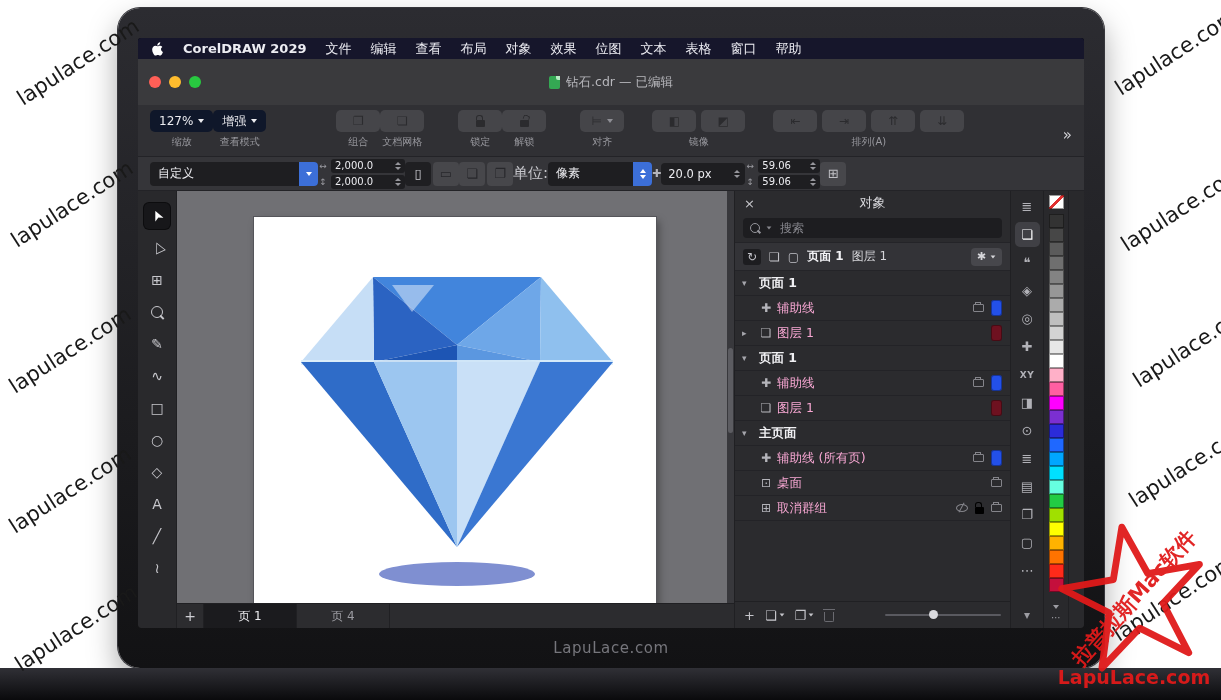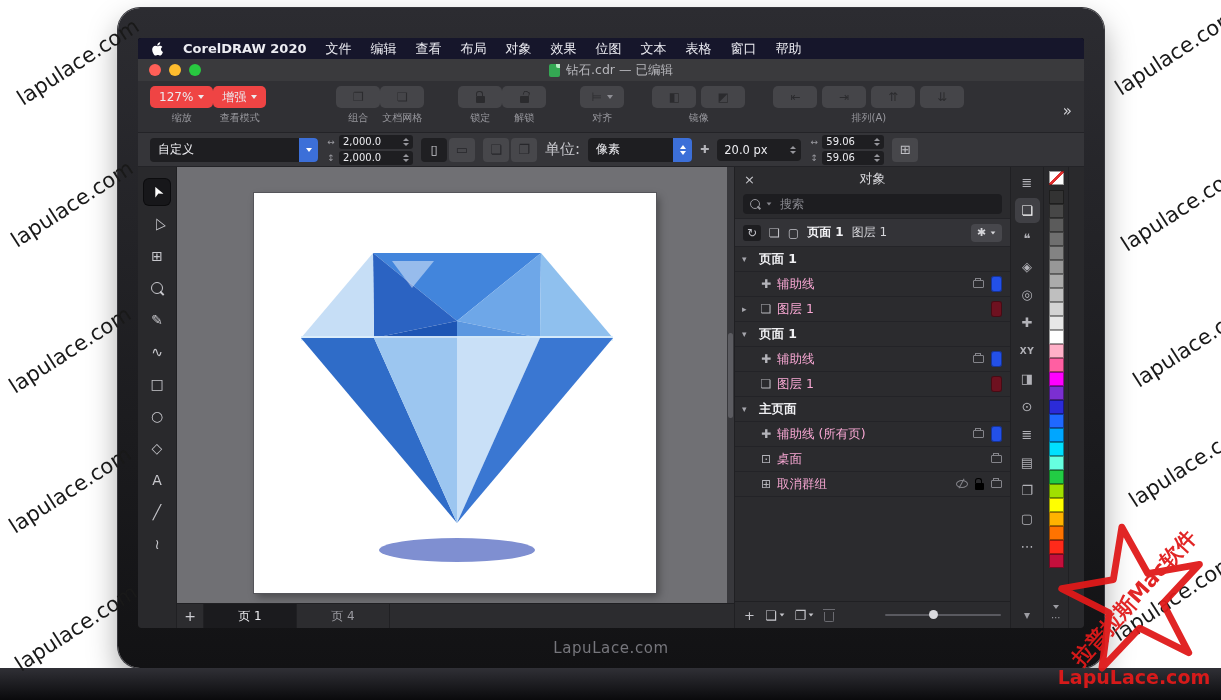--- a/index.html
+++ b/index.html
@@ -14,38 +14,38 @@
   .chin-brand{position:absolute;left:0;right:0;bottom:11px;text-align:center;color:#76767c;font-size:15px;letter-spacing:.6px}
   .base{position:absolute;left:0;right:0;bottom:0;height:32px;background:linear-gradient(#303036,#0a0a0c);z-index:12}
 
   
   .menubar{height:21px;background:#16162b;display:flex;align-items:center;padding:0 14px;gap:19px;color:#ececf2;font-size:13px;flex:none}
   .appname{font-weight:bold}
   .apple{width:12px;height:14px;fill:#fff;flex:none}
   .menu-item{white-space:nowrap}
 
   
-  .titlebar{height:22px;background:#3a3a3d;display:flex;align-items:center;padding:0 11px;flex:none;position:relative}
+  .titlebar{height:22px;background:#3a3a3d;display:flex;align-items:center;padding:12px 11px;flex:none;position:relative}
   .tl{width:12px;height:12px;border-radius:50%;margin-right:8px;flex:none}
   .title-center{position:absolute;left:0;right:0;display:flex;justify-content:center;align-items:center;gap:6px;color:#b7b7bc;font-size:12.5px;pointer-events:none}
   .doc-ico{width:11px;height:13px;background:#34a853;border-radius:2px;position:relative;display:inline-block}
   .doc-ico::after{content:'';position:absolute;right:0;top:0;width:4px;height:4px;background:#b7ecc5;border-bottom-left-radius:2px}
 
   
   .toolbar{height:46px;background:#303034;display:flex;align-items:flex-start;padding:5px 12px 0;flex:none;border-bottom:1px solid #232327}
   .tgroup{display:flex;flex-direction:column;align-items:center;gap:3px}
   .tbtns{display:flex;gap:5px}
-  .tbtn{height:22px;border-radius:5px;background:#ef4444;display:flex;align-items:center;justify-content:center;gap:5px;color:#ececf0;font-size:12px;padding:0 9px;white-space:nowrap}
+  .tbtn{height:22px;border-radius:5px;background:#0f172a;display:flex;align-items:center;justify-content:center;gap:5px;color:#ececf0;font-size:12px;padding:0 9px;white-space:nowrap}
   .tbtn.dis{background:#454549;color:#2b2b2e;min-width:26px}
   .glabel{font-size:10px;color:#98989e;white-space:nowrap}
   .ml70{margin-left:70px}.ml34{margin-left:34px}.ml28{margin-left:28px}
   .overflow{margin-left:auto;color:#d6d6da;font-size:15px;align-self:center;padding-top:4px}
 
   
-  .propbar{height:33px;background:#353539;display:flex;align-items:center;gap:8px;padding:0 12px;flex:none;border-bottom:1px solid #232327}
+  .propbar{height:33px;background:#353539;display:flex;align-items:center;gap:0;padding:0 12px;flex:none;border-bottom:1px solid #232327}
   .combo{height:24px;background:#1e1e21;border-radius:4px;display:flex;align-items:center;overflow:hidden;flex:none}
   .combo .ctext{padding:0 8px;font-size:12px;color:#ececf0;flex:1;white-space:nowrap}
   .combo .cbtn{width:19px;height:100%;background:#3c6fd8;display:flex;flex-direction:column;align-items:center;justify-content:center;gap:2px;color:#fff}
   .combo.preset{width:168px}
   .combo.units{width:104px}
   .minicol{display:flex;flex-direction:column;gap:2px;flex:none}
   .minirow{display:flex;align-items:center;gap:3px}
   .miniico{font-size:9px;color:#9a9aa0;width:10px;text-align:center}
   .minifield{width:68px;height:14px;background:#1e1e21;border-radius:3px;color:#ececf0;font-size:10px;display:flex;align-items:center;justify-content:space-between;padding:0 2px 0 4px}
   .minifield.small{width:56px}
@@ -174,21 +174,21 @@
     <div class="stamp-line2">LapuLace.com</div>
   </div>
 
   <div class="laptop">
     <div class="screen">
 
       <div class="menubar">
         <svg class="apple" viewBox="0 0 14 16">
           <path d="M9.6 0c.1 1-.3 2-.9 2.7-.6.7-1.6 1.3-2.6 1.2-.1-1 .4-2 1-2.6C7.7.6 8.8.1 9.6 0zM12.8 11.6c-.3.8-.5 1.2-.9 1.9-.6 1-1.5 2.2-2.6 2.2-1 0-1.2-.6-2.5-.6s-1.6.6-2.5.6c-1.1 0-1.9-1.1-2.5-2C-.1 11-.4 7.6 1.2 5.8 2 4.8 3 4.3 4 4.3c1.1 0 1.8.6 2.7.6.9 0 1.4-.6 2.7-.6 1 0 2 .5 2.7 1.4-2.4 1.3-2 4.7.7 5.9z"></path>
         </svg>
-        <span class="appname">CorelDRAW 2020</span>
+        <span class="appname">CorelDRAW 2029</span>
         <span class="menu-item">文件</span>
         <span class="menu-item">编辑</span>
         <span class="menu-item">查看</span>
         <span class="menu-item">布局</span>
         <span class="menu-item">对象</span>
         <span class="menu-item">效果</span>
         <span class="menu-item">位图</span>
         <span class="menu-item">文本</span>
         <span class="menu-item">表格</span>
         <span class="menu-item">窗口</span>

